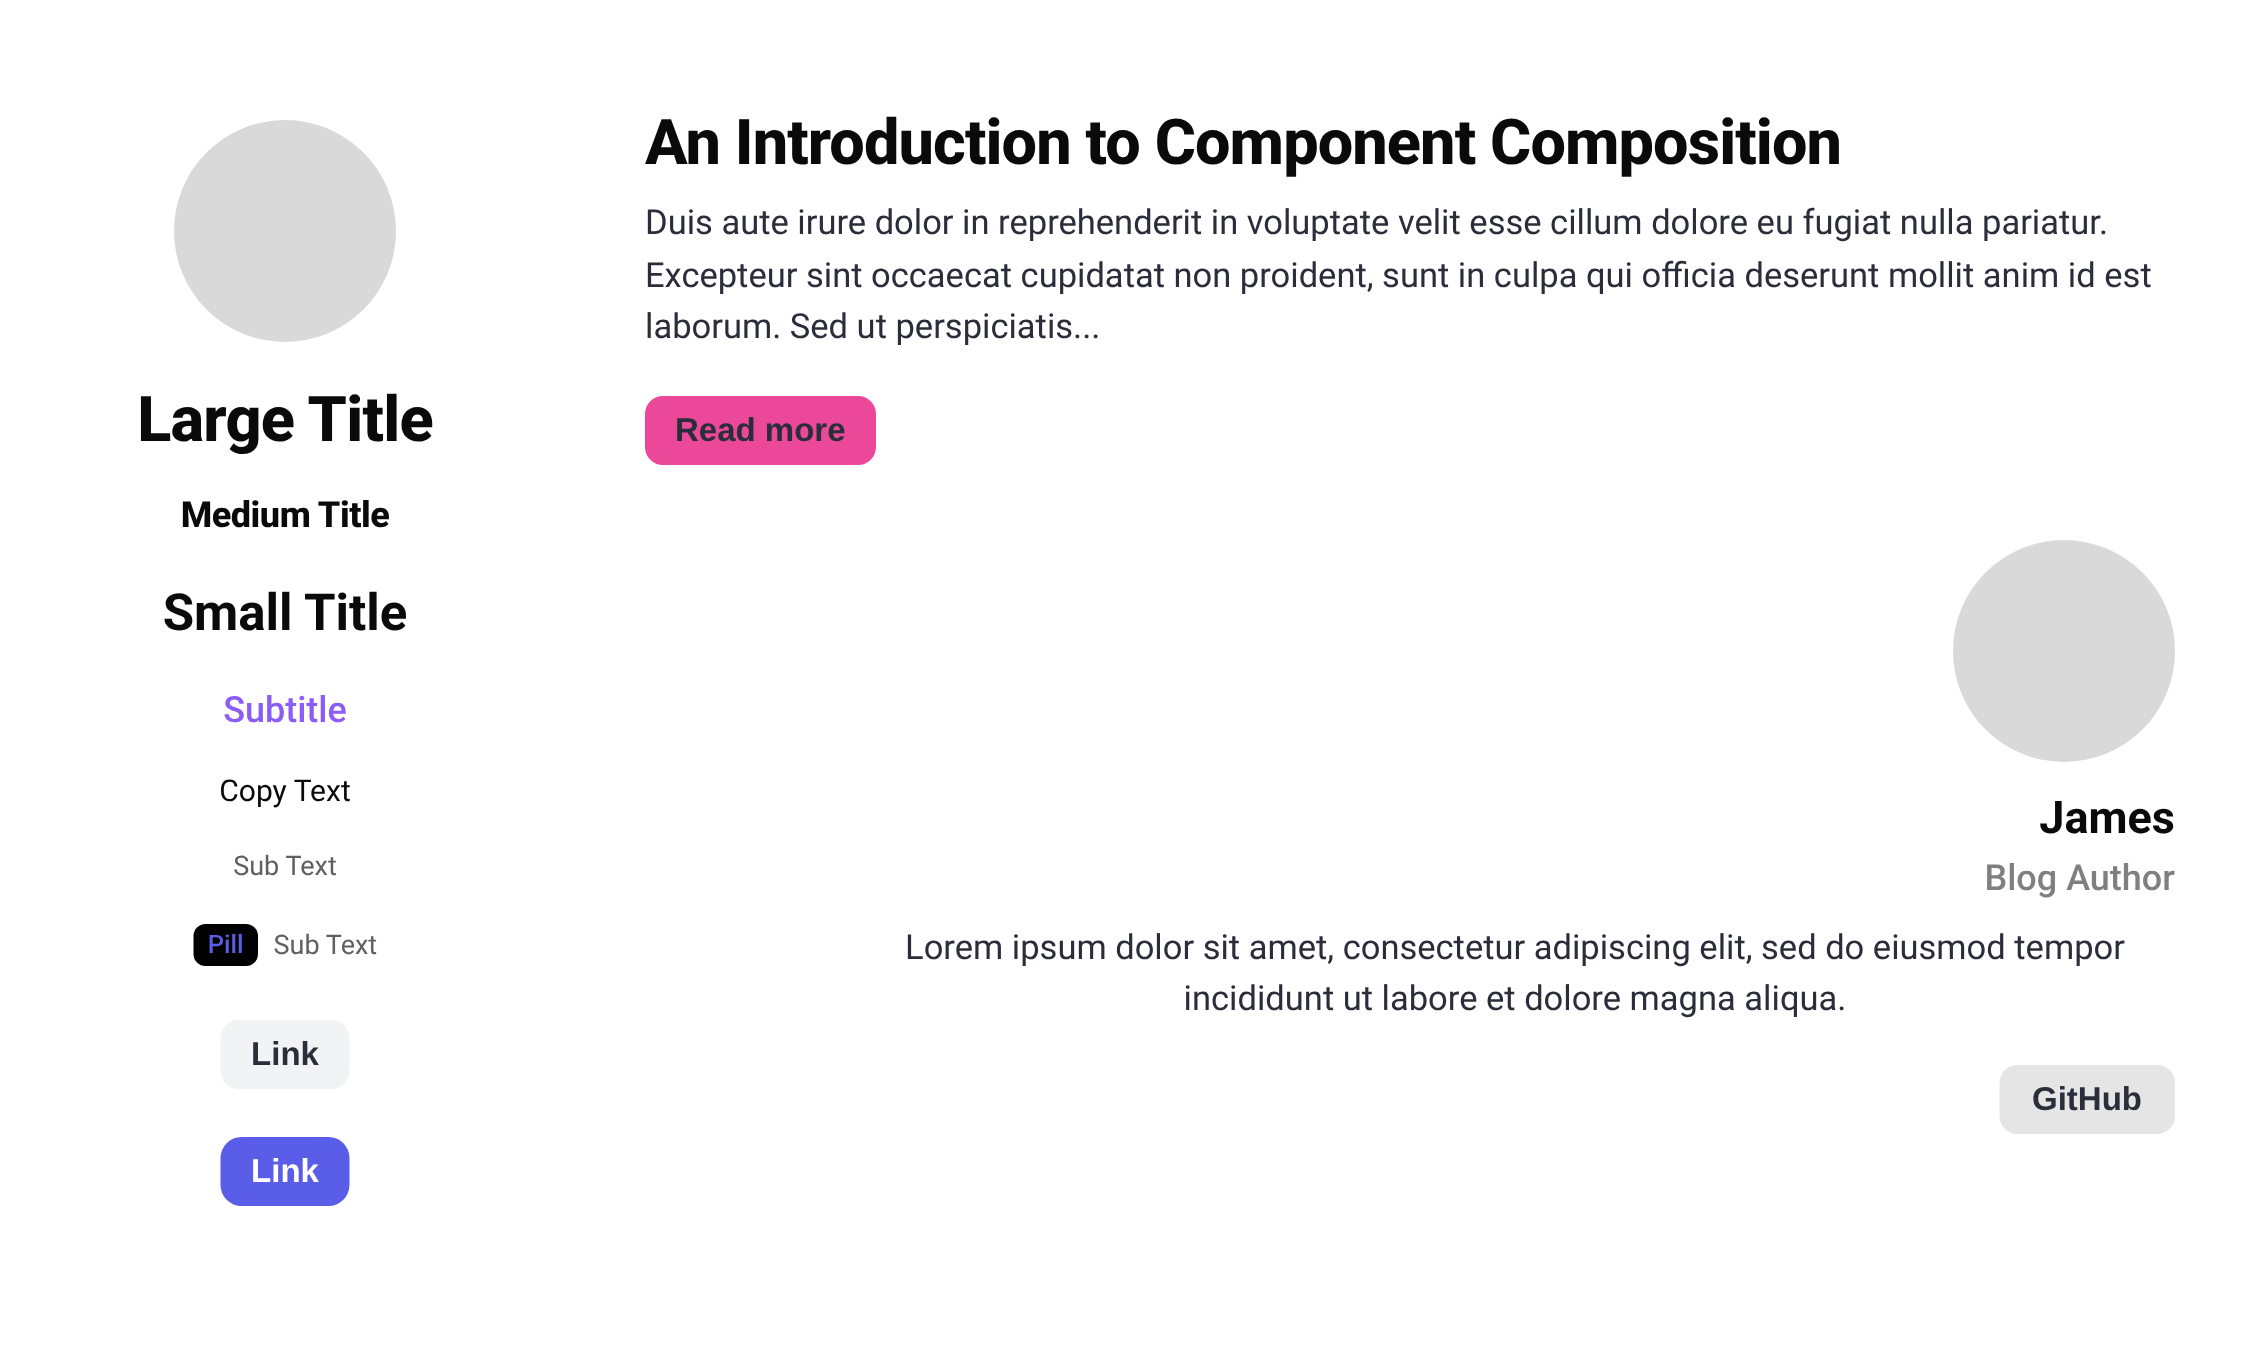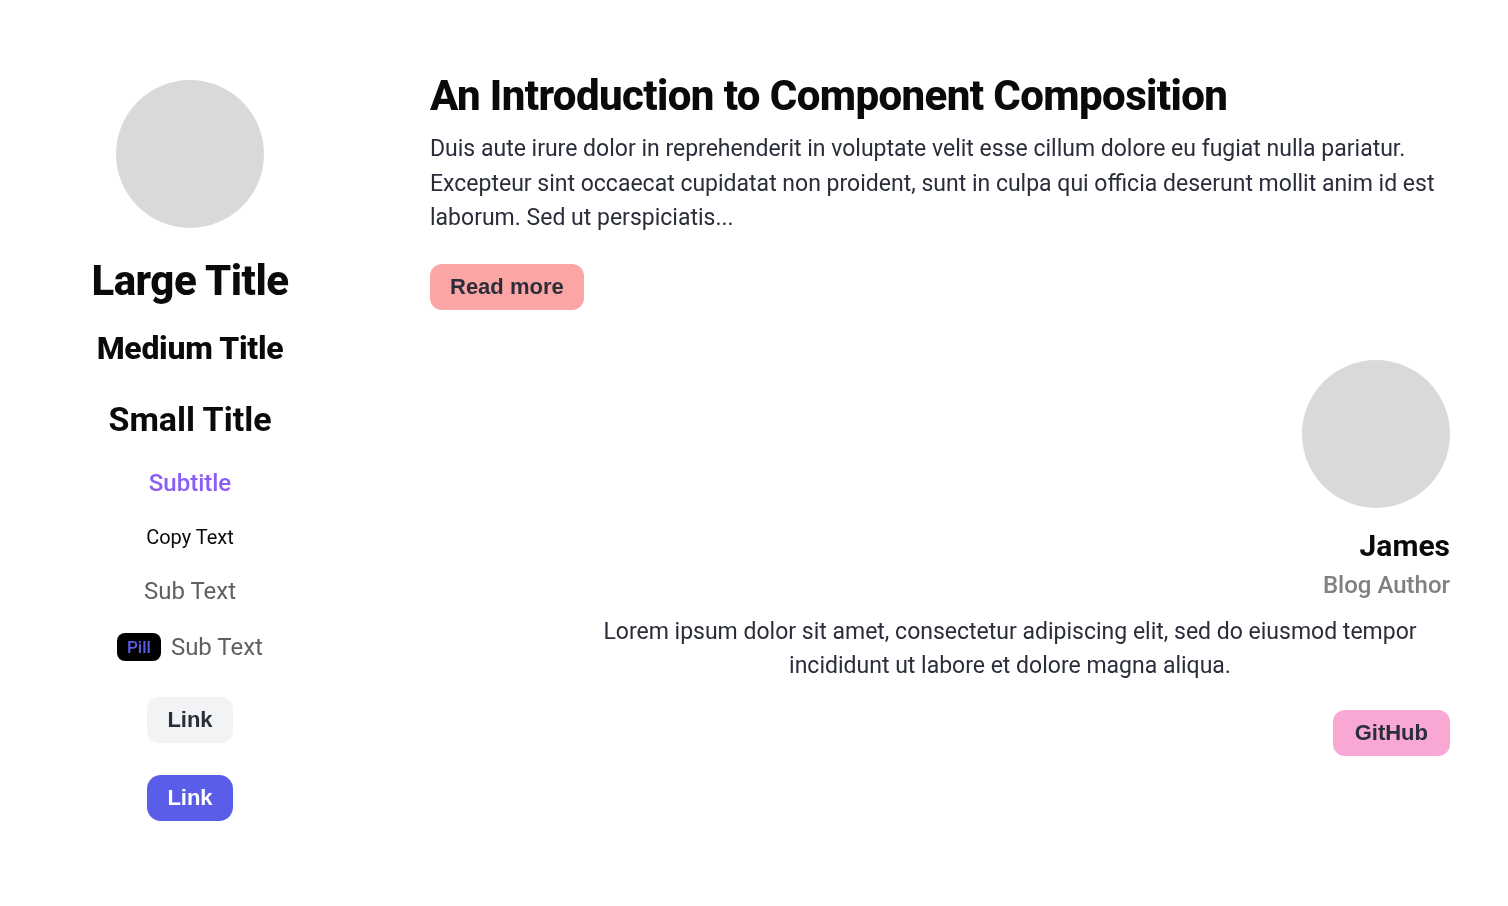--- a/index.html
+++ b/index.html
@@ -32,21 +32,21 @@
       height: 148px;
       border-radius: 50%;
       background: #d9d9d9;
     }
     .large-title {
       font-size: 42px;
       font-weight: 800;
       letter-spacing: -0.5px;
     }
     .medium-title {
-      font-size: 32px;
+      font-size: 24px;
       font-weight: 800;
       letter-spacing: -0.3px;
       margin-top: -4px;
     }
     .small-title {
       font-size: 34px;
       font-weight: 700;
       margin-top: 4px;
     }
     .subtitle {
@@ -55,21 +55,21 @@
       font-weight: 500;
       margin-top: 2px;
     }
     .copy-text {
       font-size: 20px;
       color: #0a0a0a;
       font-weight: 400;
       margin-top: 0;
     }
     .sub-text {
-      font-size: 24px;
+      font-size: 18px;
       color: #606060;
       font-weight: 400;
     }
     .pill-row {
       display: flex;
       align-items: center;
       gap: 10px;
     }
     .pill {
       background: #000000;
@@ -115,21 +115,21 @@
       line-height: 1.15;
       margin-bottom: 12px;
     }
     .article-body {
       font-size: 23px;
       color: #2a2d3a;
       line-height: 1.5;
       font-weight: 400;
     }
     .read-more {
-      background: #fca5a5;
+      background: #ec4899;
       color: #2a2d3a;
       font-size: 22px;
       font-weight: 700;
       padding: 10px 20px;
       border-radius: 12px;
       border: none;
       cursor: pointer;
       margin-top: 28px;
       align-self: flex-start;
     }
@@ -159,21 +159,21 @@
       margin-bottom: 16px;
     }
     .author-bio {
       font-size: 23px;
       color: #2a2d3a;
       line-height: 1.5;
       max-width: 880px;
       margin-bottom: 26px;
     }
     .github-btn {
-      background: #f9a8d4;
+      background: #e5e5e5;
       color: #2a2d3a;
       font-size: 22px;
       font-weight: 700;
       padding: 10px 22px;
       border-radius: 12px;
       border: none;
       cursor: pointer;
     }
   </style>
 </head>

